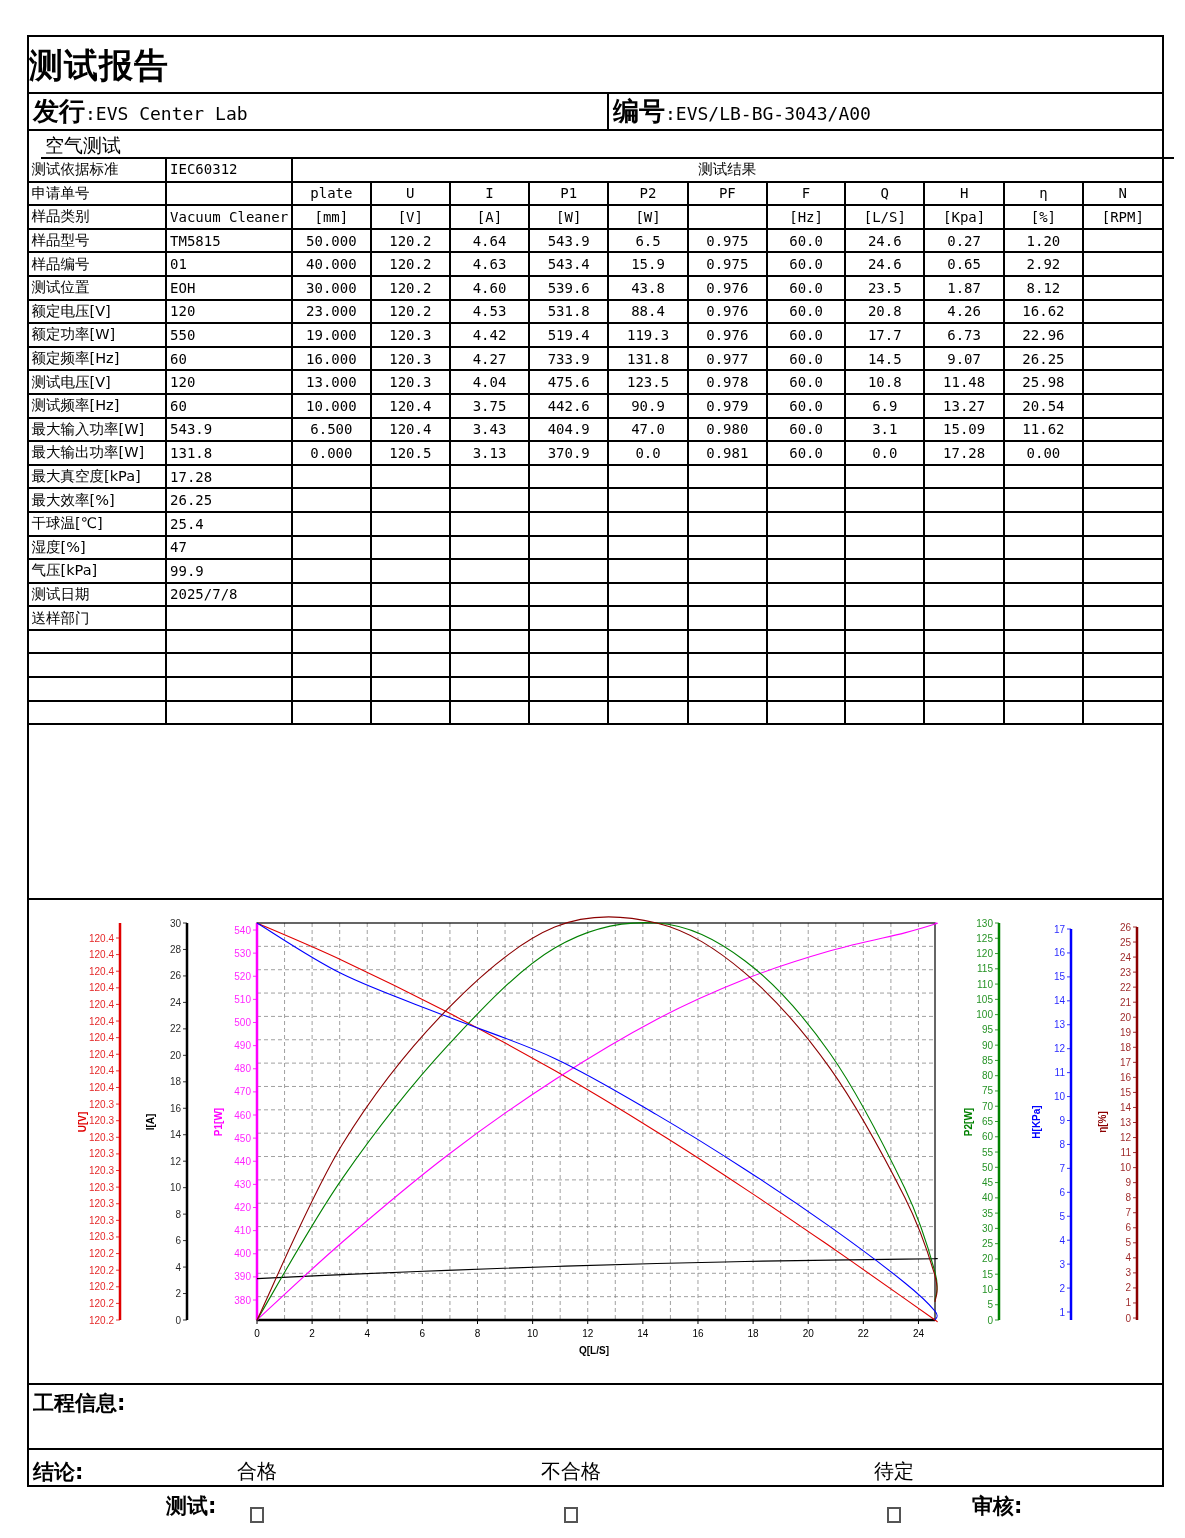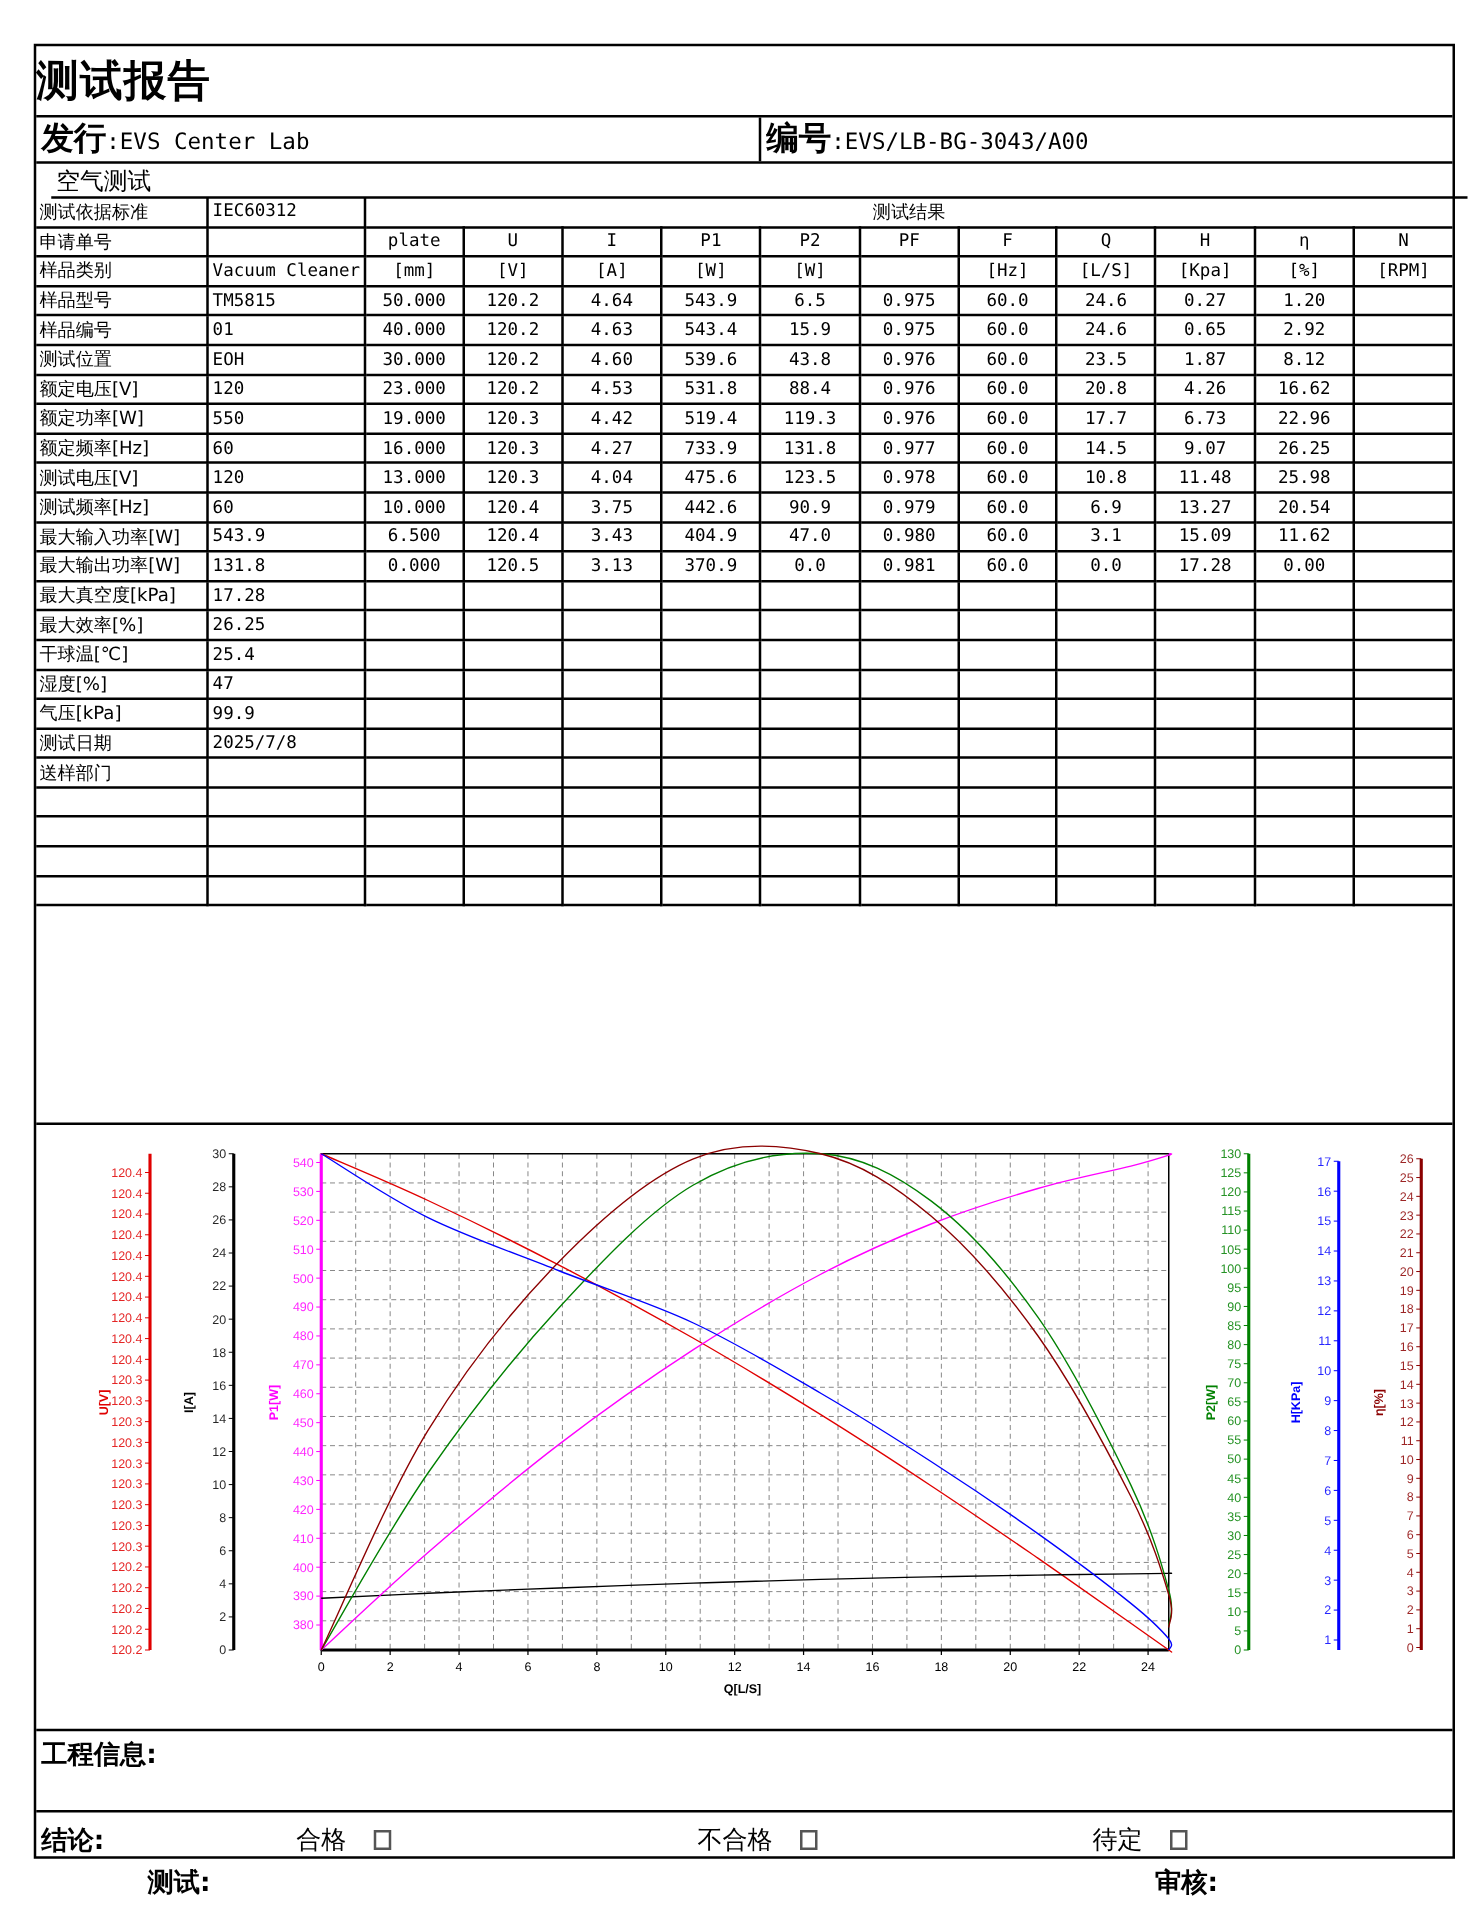--- a/index.html
+++ b/index.html
@@ -18,23 +18,23 @@
   table.grid td.c{text-align:center;}
   table.grid tr:first-child td{border-top:none;}
   table.grid td:first-child{border-left:none;}
   table.grid td:last-child{border-right:none;}
   .blank-row{position:absolute;left:0;top:835px;width:100%;height:28px;border-bottom:2.5px solid #000;box-sizing:border-box;}
   .chart-wrap{position:absolute;left:0;top:863px;width:100%;height:485px;border-bottom:2.5px solid #000;box-sizing:border-box;}
   .chart-wrap svg{position:absolute;left:-27px;top:-898px;}
   .eng-row{position:absolute;left:0;top:1348px;width:100%;height:65px;border-bottom:2.5px solid #000;box-sizing:border-box;font-family:"DejaVu Sans",sans-serif;font-weight:bold;font-size:21px;padding:4px 0 0 4px;}
   .concl-row{position:absolute;left:0;top:1413px;width:100%;height:36px;box-sizing:border-box;font-family:"DejaVu Sans",sans-serif;font-size:20px;}
   .concl-row .lab{position:absolute;left:4px;top:8px;font-weight:bold;font-size:21px;}
-  .opt{position:absolute;top:8px;display:flex;align-items:center;gap:22px;}
+  .opt{position:absolute;top:8px;display:flex;align-items:center;gap:22px;flex-direction:column;}
   .chk{display:inline-block;width:14px;height:16px;border:2px solid #555;box-sizing:border-box;}
-  .sign{position:absolute;font-family:"DejaVu Sans",sans-serif;font-weight:bold;font-size:21px;}
+  .sign{position:absolute;font-family:"DejaVu Sans",sans-serif;font-weight:bold;font-size:21px;margin-left:48px;}
   .ax text{font-family:"Liberation Sans",sans-serif;font-size:10px;}
 </style>
 </head>
 <body>
 
 <div class="page">
   <div class="title">测试报告</div>
 
   <div class="issuer-row">
     <div class="left">
@@ -773,21 +773,21 @@
   <div class="eng-row">
     <span>工程信息:</span>
   </div>
 
   <div class="concl-row">
     <span class="lab">结论:</span>
     <span class="opt" style="left:208px">
       <span>合格</span>
       <span class="chk"></span>
     </span>
-    <span class="opt" style="left:529px">
+    <span class="opt" style="left:512px">
       <span>不合格</span>
       <span class="chk"></span>
     </span>
     <span class="opt" style="left:845px">
       <span>待定</span>
       <span class="chk"></span>
     </span>
   </div>
 </div>
 

